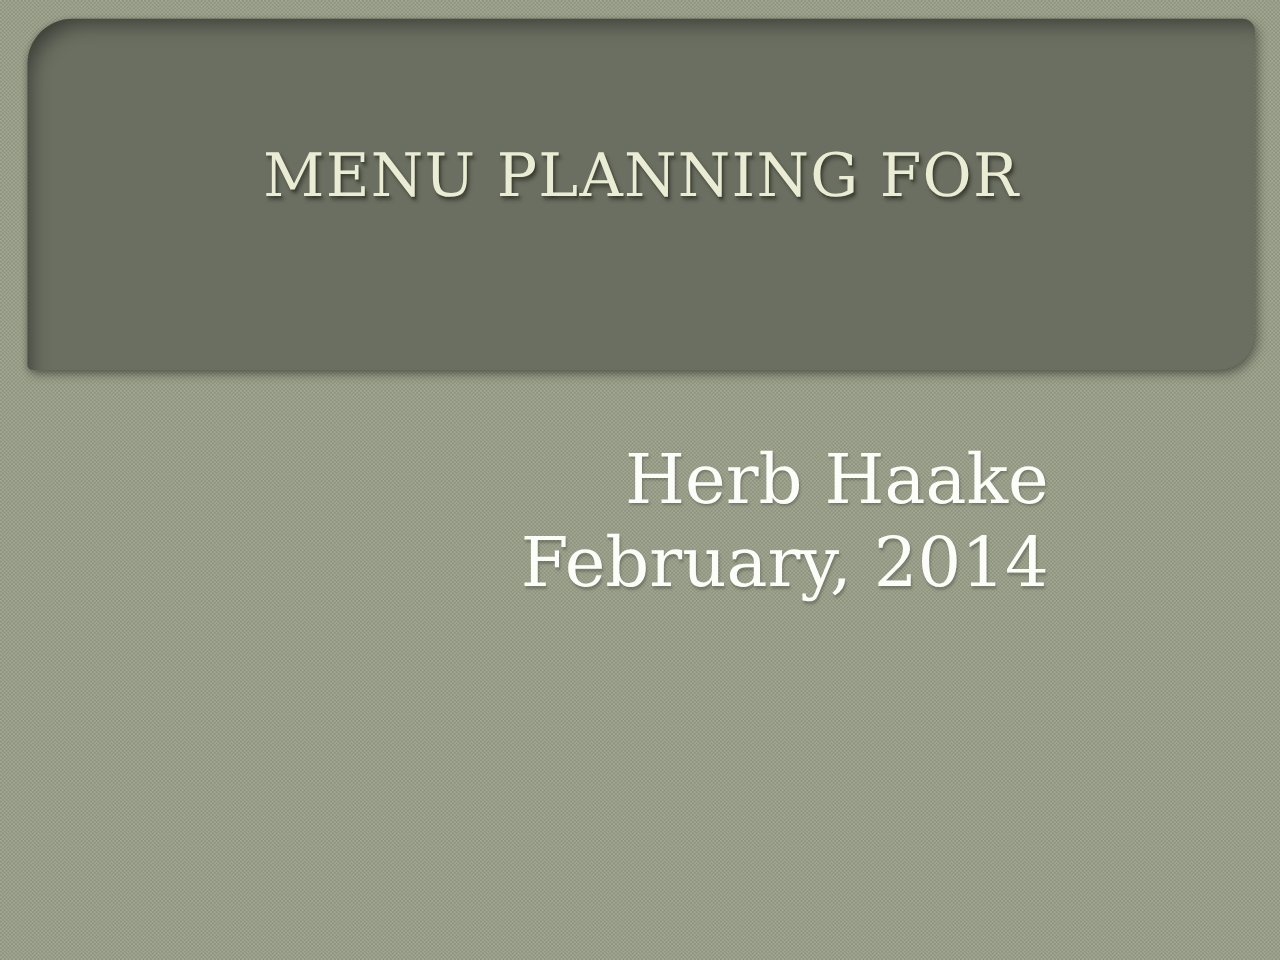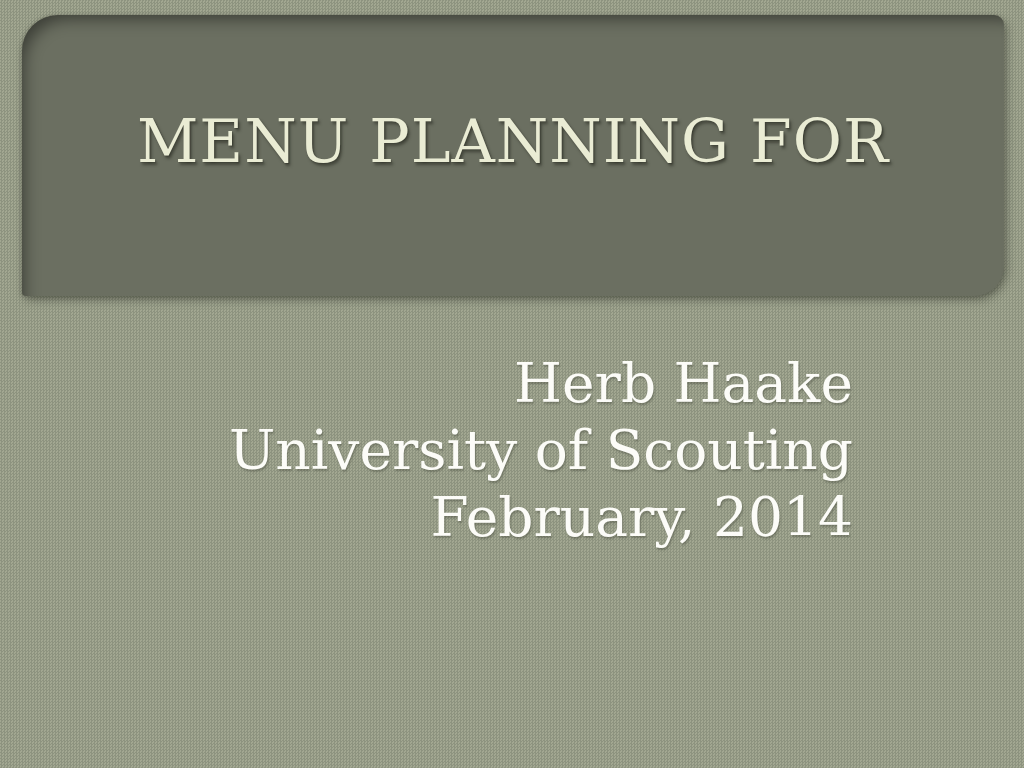--- a/index.html
+++ b/index.html
@@ -46,34 +46,34 @@
       inset 10px 12px 16px -8px rgba(0, 0, 0, 0.45);
     display: flex;
     flex-direction: column;
     align-items: center;
     justify-content: center;
     padding-bottom: 30px;
   }
 
   .title-line {
     color: var(--title_text);
-    font-size: 60px;
+    font-size: 48px;
     line-height: 94px;
     font-weight: normal;
     letter-spacing: 1px;
     white-space: nowrap;
     text-align: center;
     text-shadow: 2px 3px 3px rgba(38, 40, 31, 0.55),
                  1px 1px 1px rgba(38, 40, 31, 0.35);
   }
 
   .subtitle-block {
     position: absolute;
     top: 350px;
-    right: 171px;
+    right: 185px;
     text-align: right;
   }
 
   .subtitle-line {
     color: var(--subtitle_text);
     font-size: 55px;
     line-height: 67px;
     white-space: nowrap;
     text-shadow: 1px 2px 2px rgba(38, 40, 31, 0.30);
   }
@@ -82,17 +82,16 @@
 <body>
 
 <div class="slide">
 
   <div class="title-box">
     <div class="title-line">MENU PLANNING FOR</div>
   </div>
 
   <div class="subtitle-block">
     <div class="subtitle-line">Herb Haake</div>
-    <div class="subtitle-line">University of Scouting</div>
     <div class="subtitle-line">February, 2014</div>
   </div>
 
 </div>
 
 </body></html>

